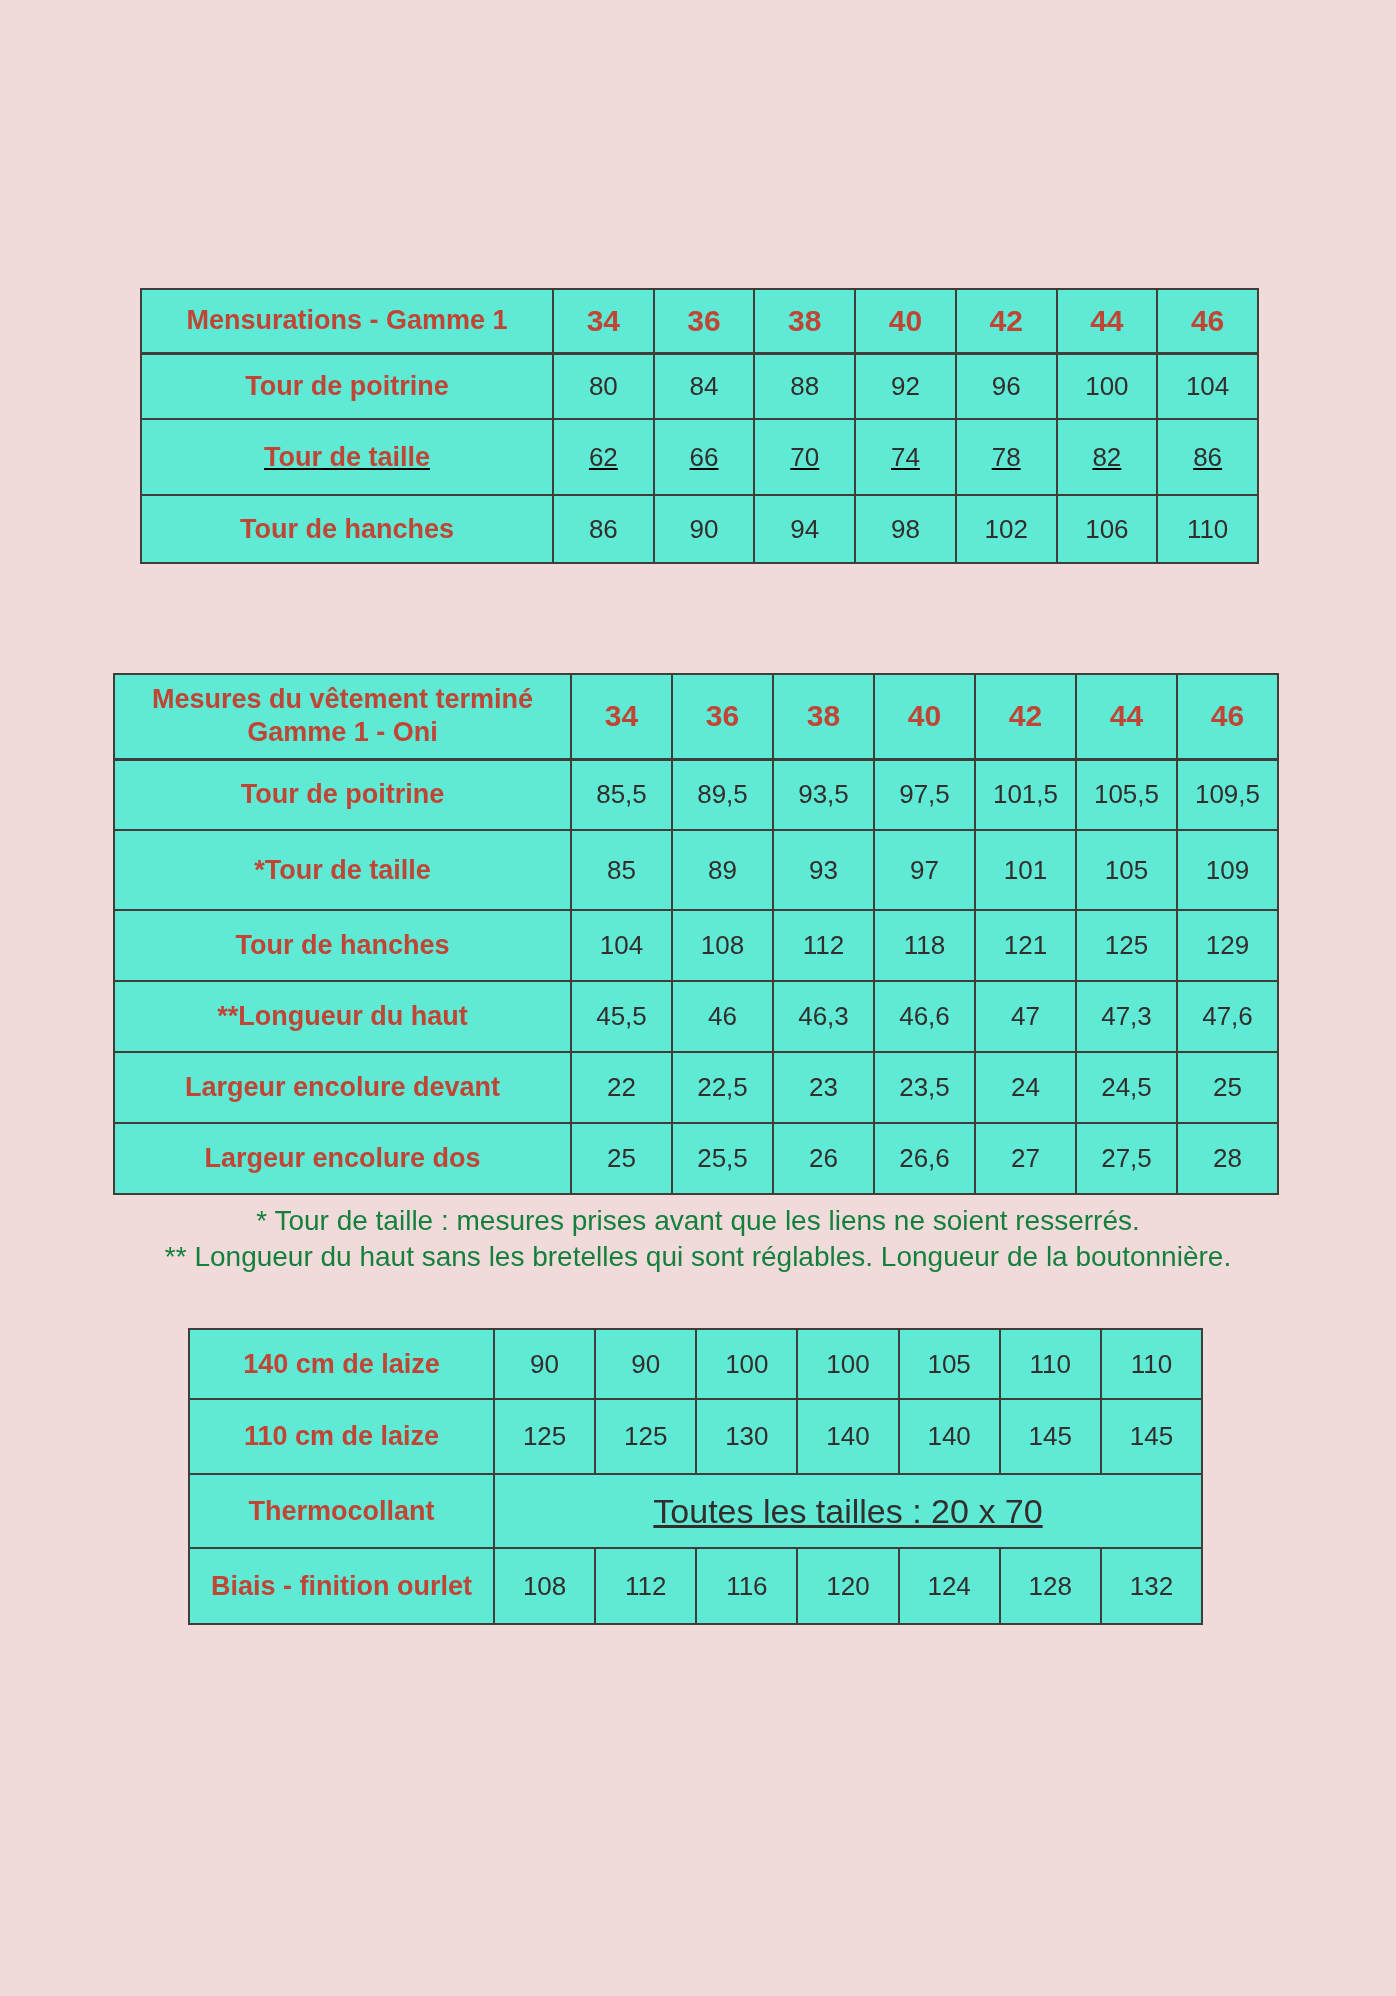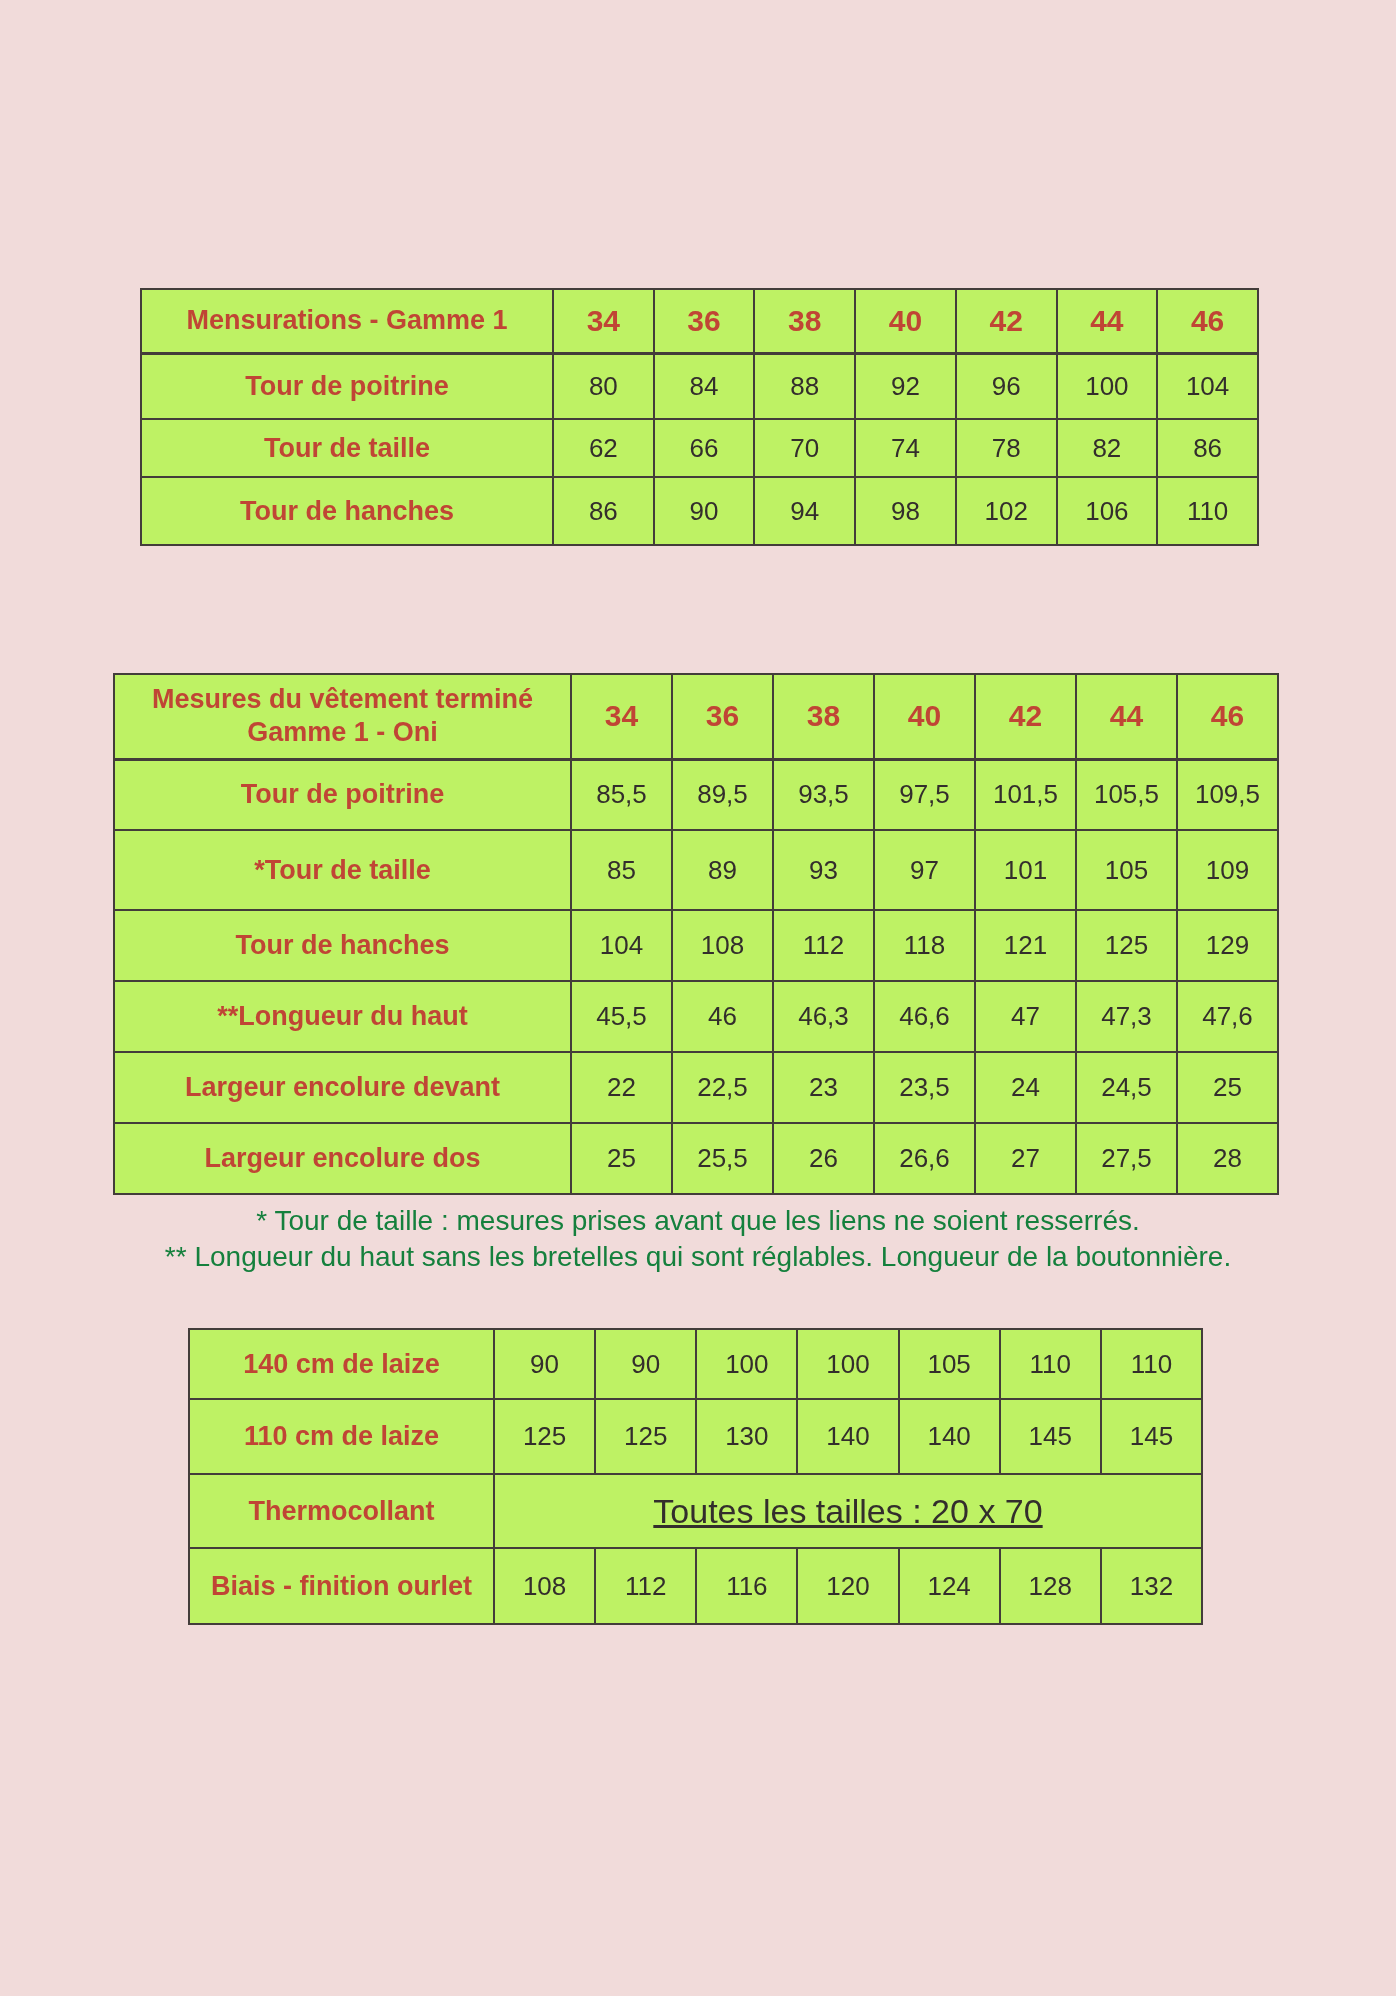--- a/index.html
+++ b/index.html
@@ -7,21 +7,21 @@
     width:1396px;height:1996px;
     background:#f1dbda;
     font-family:"Liberation Sans", sans-serif;
     position:relative;
     overflow:hidden;
   }
   table{
     border-collapse:collapse;
     position:absolute;
     table-layout:fixed;
-    background:#bef264;
+    background:#5eead4;
   }
   td{
     border:2px solid #433d3a;
     text-align:center;
     vertical-align:middle;
     padding:0 4px;
     overflow:hidden;
   }
   tr.hdr td{border-bottom:3px solid #433d3a;}
   .lbl{
@@ -77,21 +77,21 @@
   <tr style="height:66px;">
     <td class="lbl">Tour de poitrine</td>
     <td class="val">80</td>
     <td class="val">84</td>
     <td class="val">88</td>
     <td class="val">92</td>
     <td class="val">96</td>
     <td class="val">100</td>
     <td class="val">104</td>
   </tr>
-  <tr style="height:58px;">
+  <tr style="height:76px;text-decoration:underline;">
     <td class="lbl">Tour de taille</td>
     <td class="val">62</td>
     <td class="val">66</td>
     <td class="val">70</td>
     <td class="val">74</td>
     <td class="val">78</td>
     <td class="val">82</td>
     <td class="val">86</td>
   </tr>
   <tr style="height:68px;">

